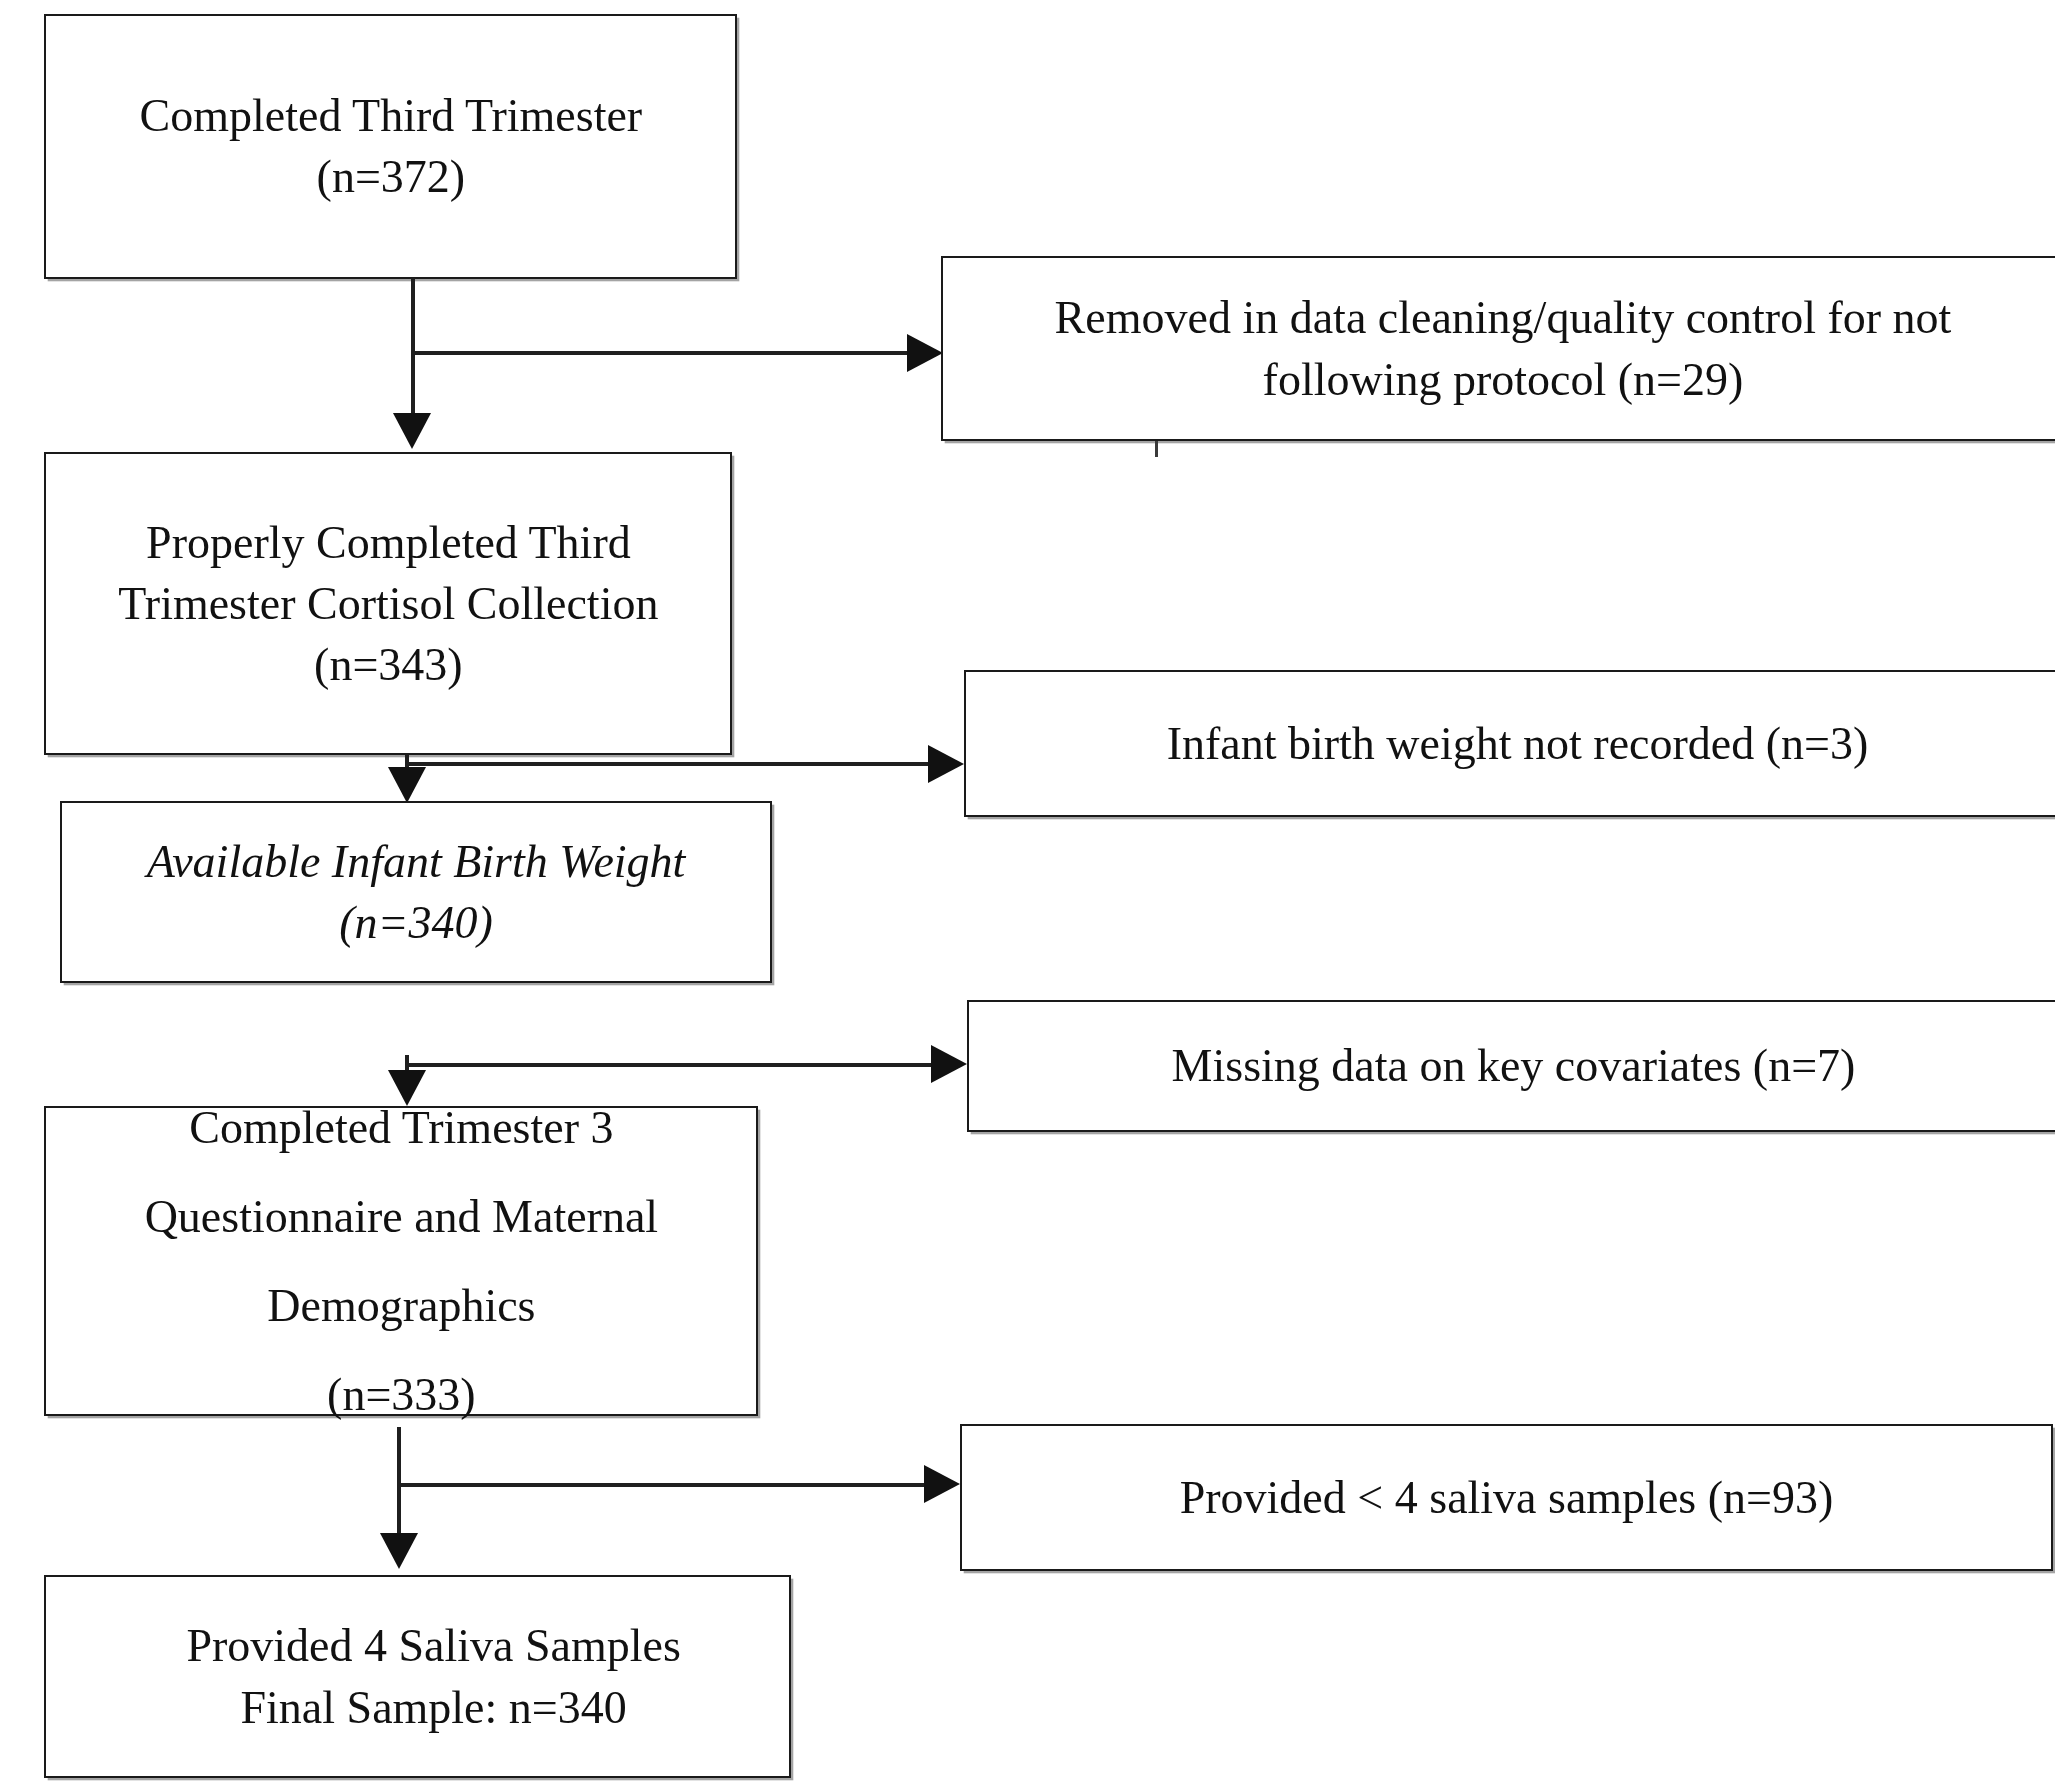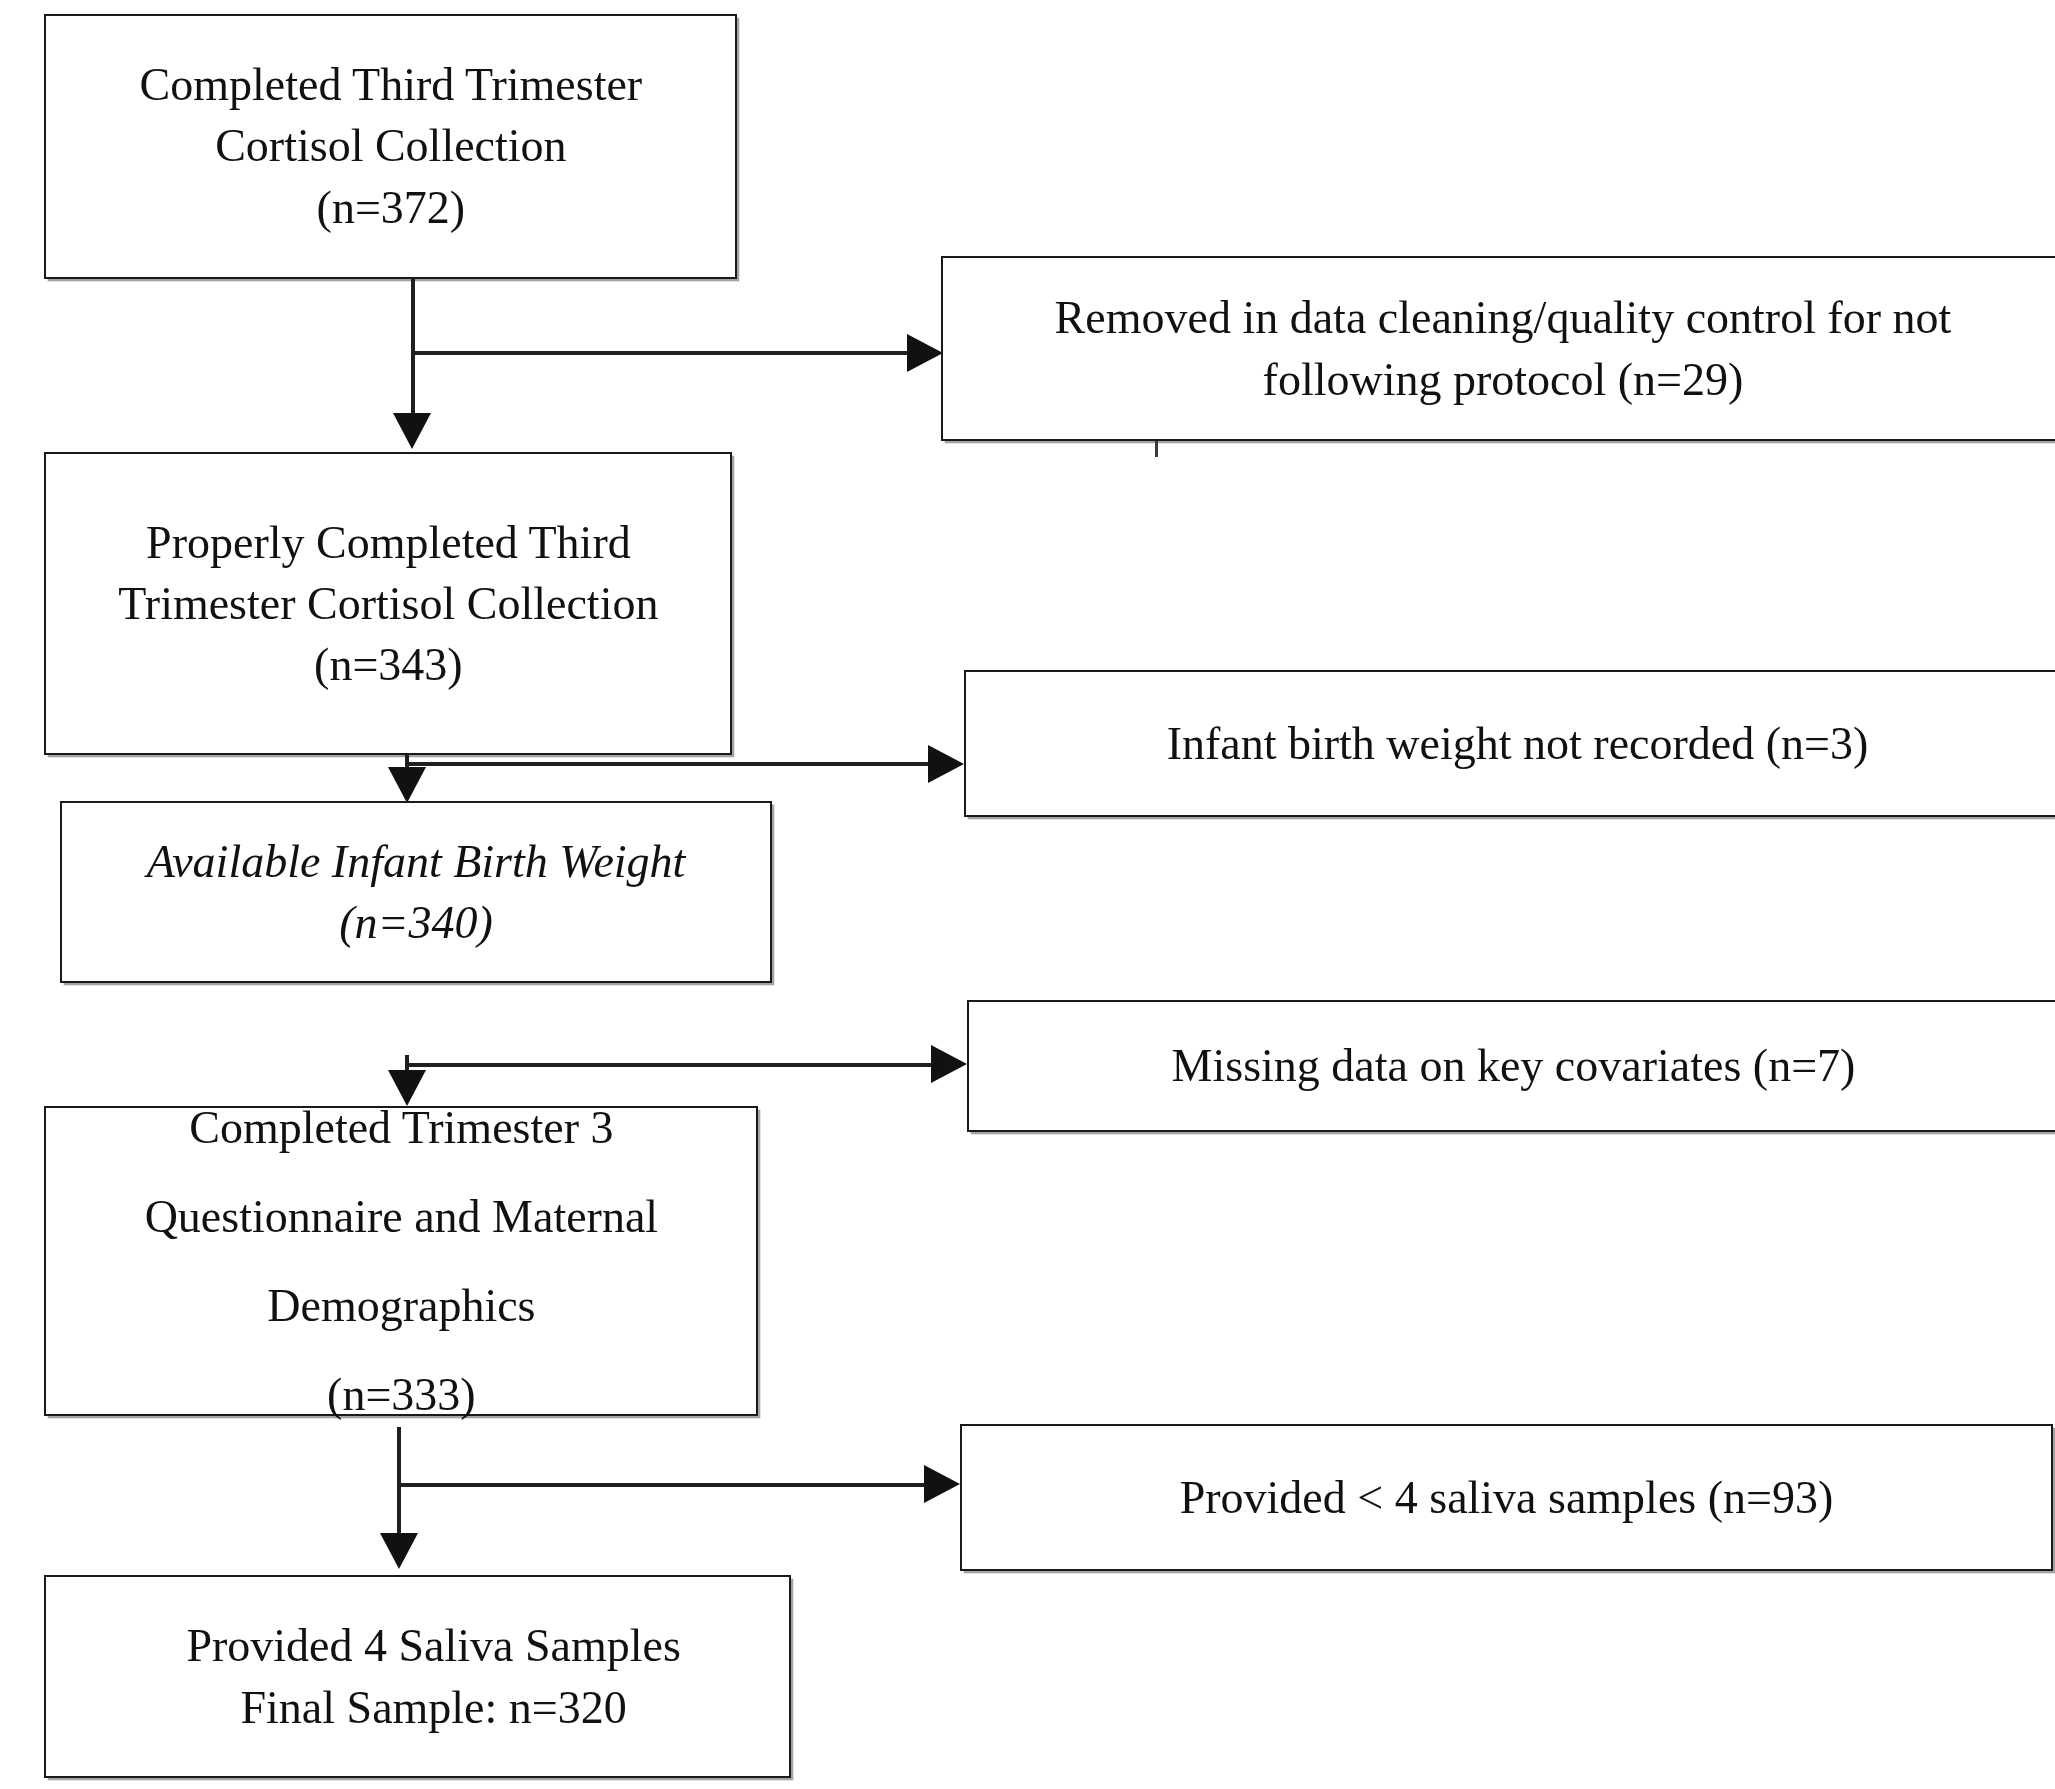--- a/index.html
+++ b/index.html
@@ -74,21 +74,20 @@
     background: #3a3a3a;
   }
 </style>
 </head>
 <body>
 
 <div id="canvas">
 
   <div class="flow-box" style="left:16.4px; top:13.5px; width:693px; height:265px;">
     <span class="line">Completed Third Trimester</span>
-    <span class="line">Cortisol Collection</span>
     <span class="line">(n=372)</span>
   </div>
 
   <div class="v-line" style="left:383px; top:278px; height:140px;"></div>
   <div class="arrow-down" style="left:365px; top:413px;"></div>
 
   <div class="h-line" style="left:383px; top:351px; width:516px;"></div>
   <div class="arrow-right" style="left:879px; top:334px;"></div>
 
   <div class="flow-box" style="left:913px; top:256px; width:1124px; height:185px;font-family:Liberation Serif, serif;">
@@ -140,17 +139,17 @@
 
   <div class="h-line" style="left:369px; top:1483px; width:545px;"></div>
   <div class="arrow-right" style="left:896px; top:1465px;"></div>
 
   <div class="flow-box" style="left:932px; top:1424px; width:1093px; height:147px;align-items:center;">
     <span class="line">Provided &lt; 4 saliva samples (n=93)</span>
   </div>
 
   <div class="flow-box" style="left:16.4px; top:1575px; width:747px; height:203px;padding-left:42px;">
     <span class="line">Provided 4 Saliva Samples</span>
-    <span class="line">Final Sample: n=320</span>
+    <span class="line">Final Sample: n=340</span>
   </div>
 
 </div>
 
 
 </body></html>

